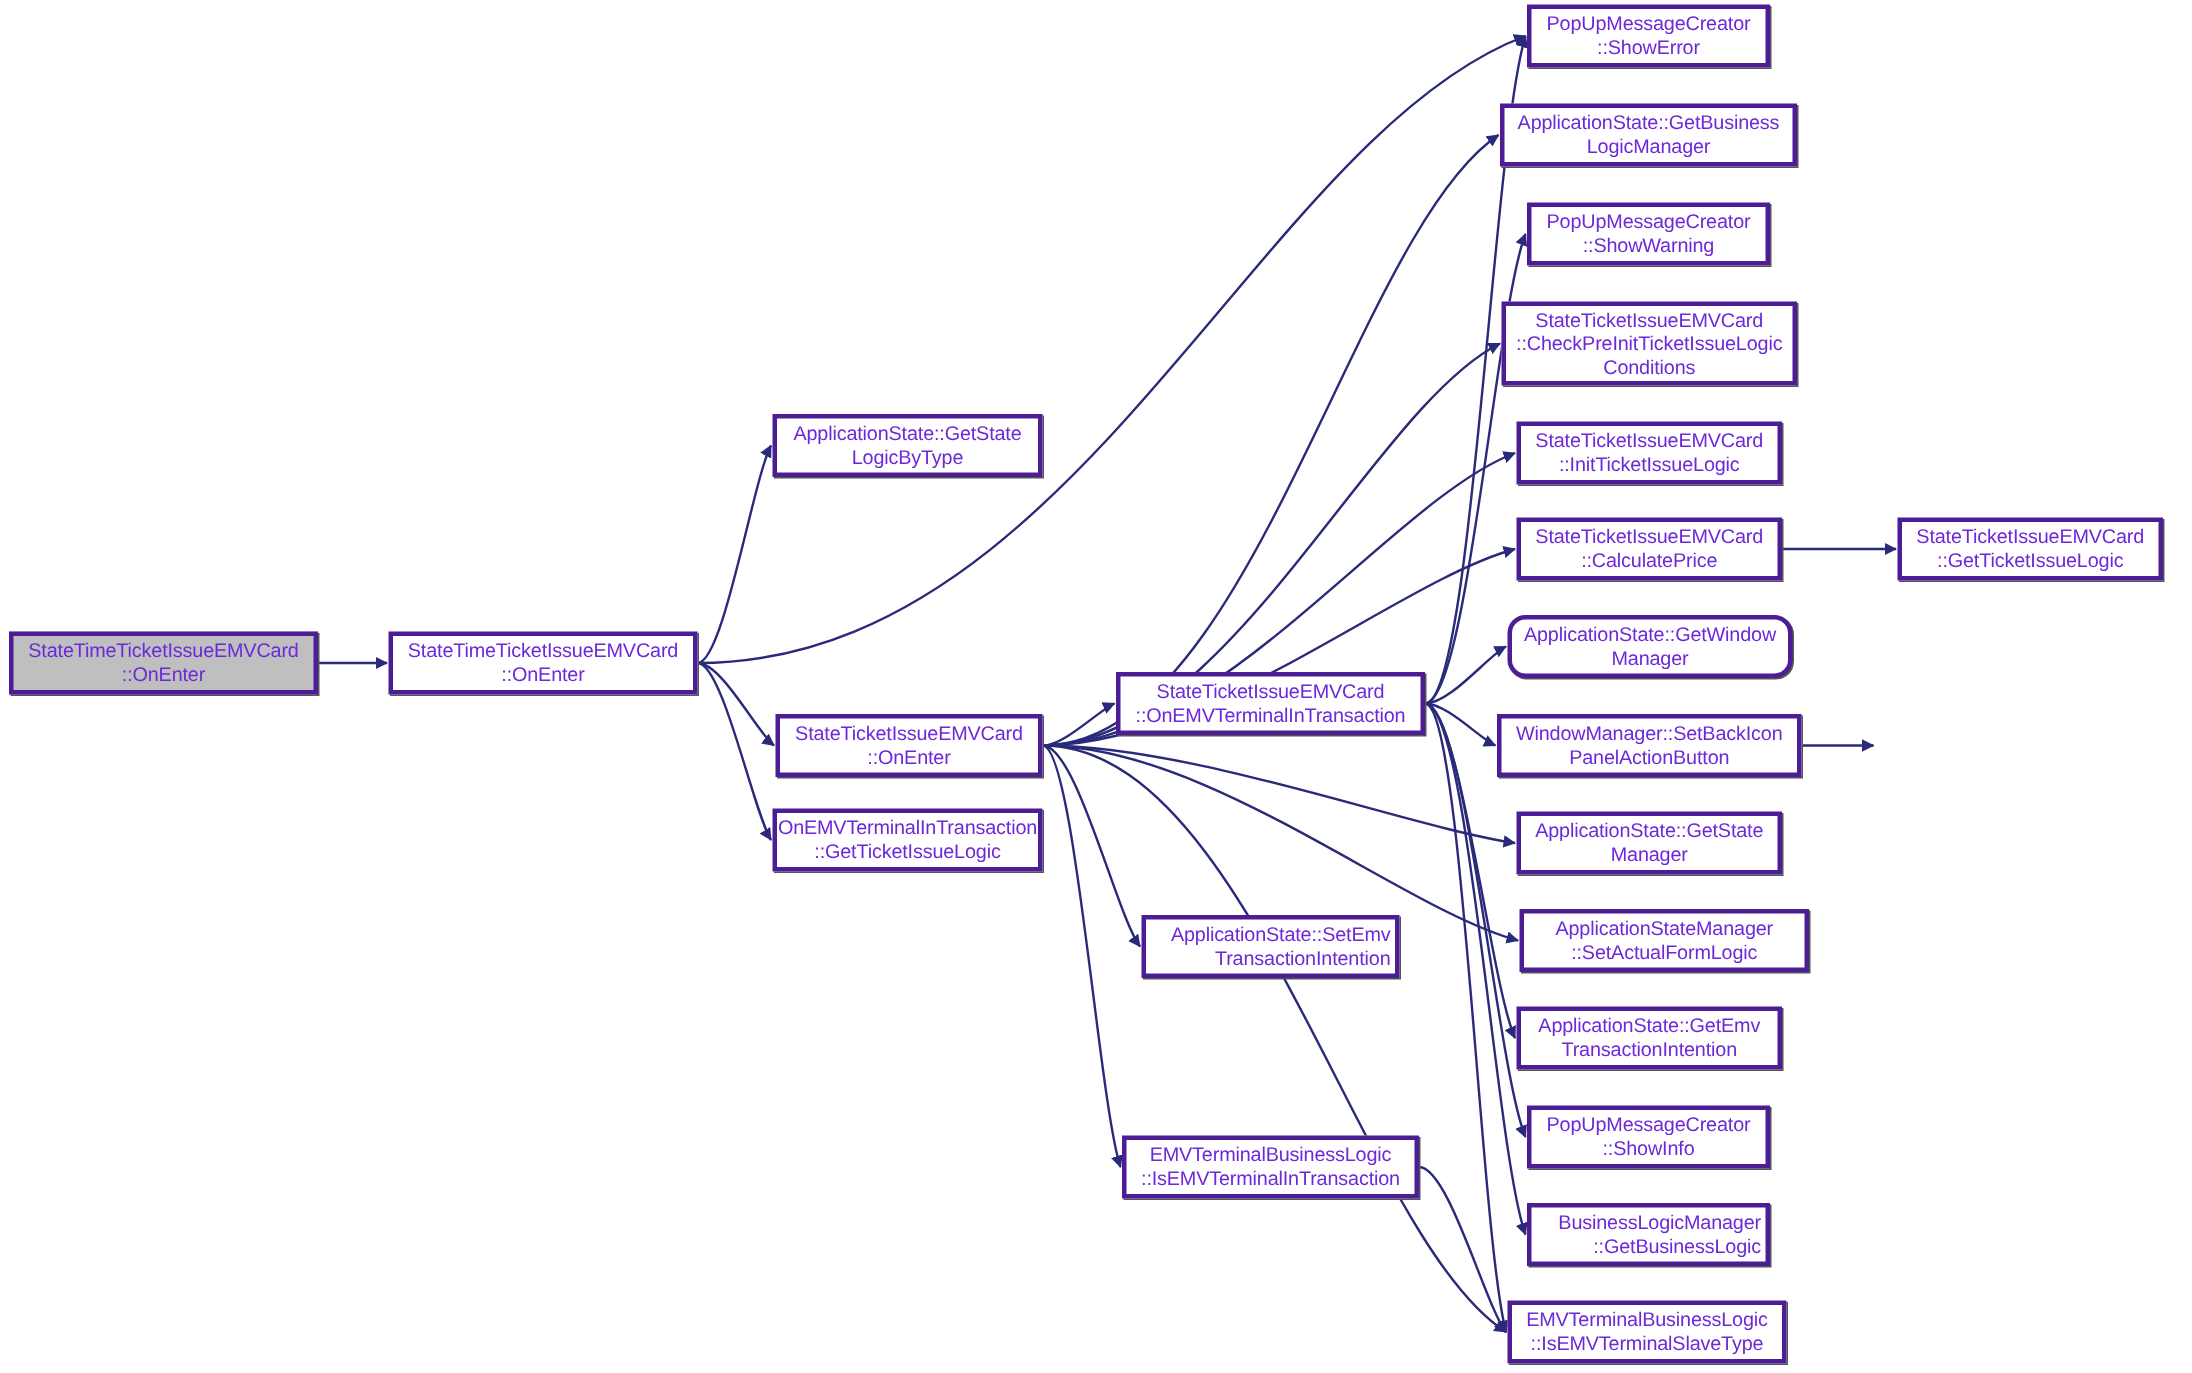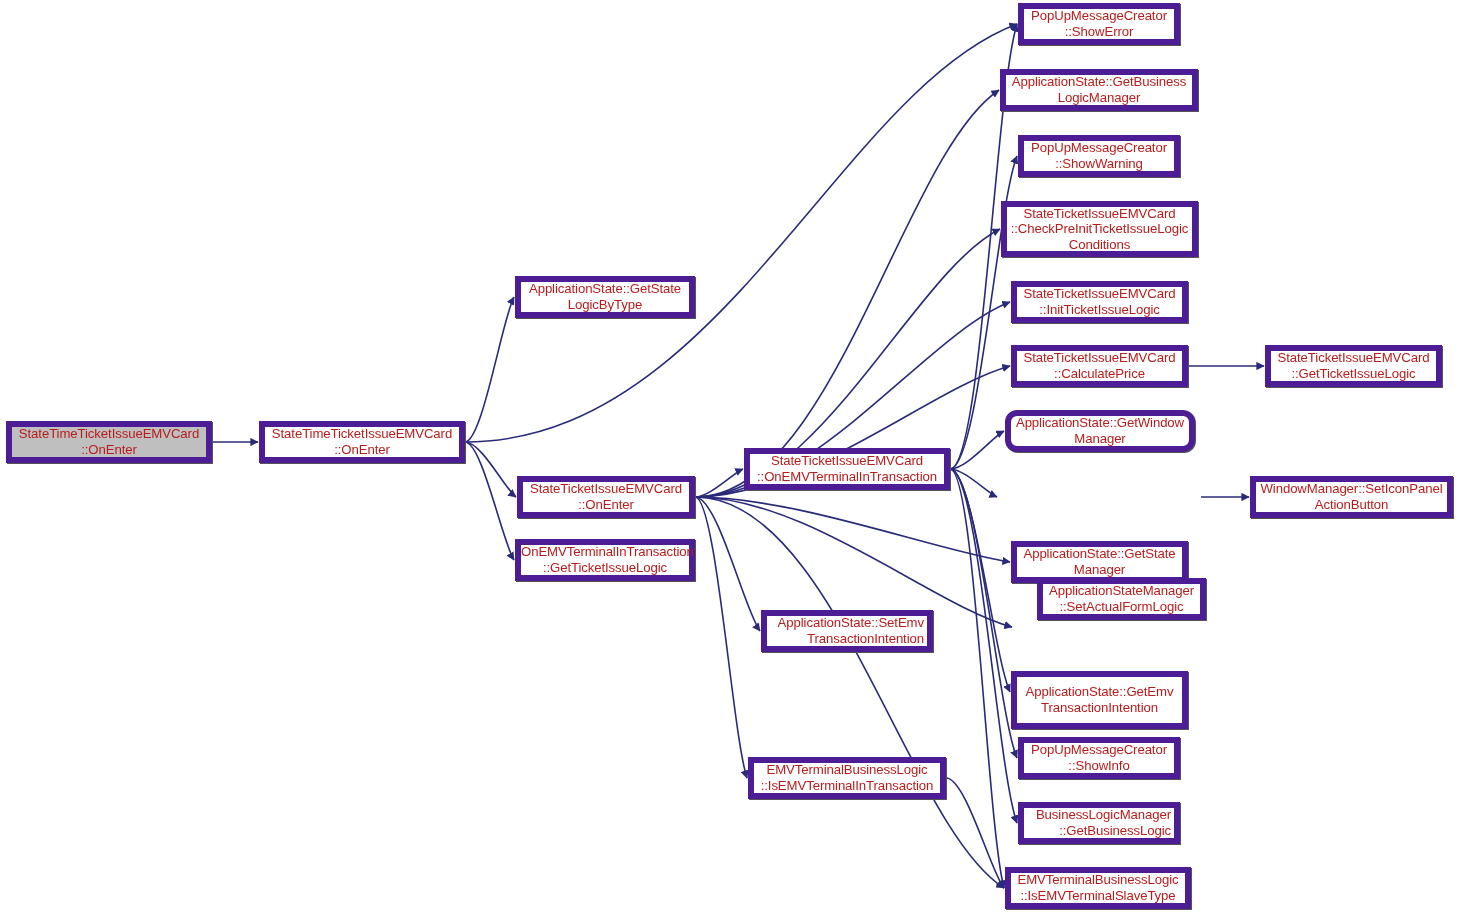--- a/index.html
+++ b/index.html
@@ -22,23 +22,23 @@
     position: absolute;
     left: 0;
     top: 0;
     width: 1461px;
     height: 915px;
     pointer-events: none;
   }
   .node {
     position: absolute;
     box-sizing: border-box;
-    border: 6px solid #4c1d95;
+    border: 3px solid #4c1d95;
     background: #ffffff;
-    color: #b91c1c;
+    color: #6d28d9;
     font-size: 13.2px;
     line-height: 15.6px;
     letter-spacing: -0.1px;
     text-align: center;
     display: flex;
     align-items: center;
     justify-content: center;
     z-index: 5;
     box-shadow: 1px 1px 0 0 #555555;
   }
@@ -145,45 +145,45 @@
 ::InitTicketIssueLogic</span>
     </div>
     <div class="node" style="left: 1011px; top: 345px; width: 177px; height: 42px;">
       <span class="node-label">StateTicketIssueEMVCard
 ::CalculatePrice</span>
     </div>
     <div class="node" style="left: 1005px; top: 410px; width: 190px; height: 42px; border-radius: 12px;">
       <span class="node-label">ApplicationState::GetWindow
 Manager</span>
     </div>
+    <div class="node" style="left: 998px; top: 476px; width: 203px; height: 42px;">
+      <span class="node-label">WindowManager::SetBackIcon
+PanelActionButton</span>
+    </div>
     <div class="node" style="left: 1011px; top: 541px; width: 177px; height: 42px;">
       <span class="node-label">ApplicationState::GetState
 Manager</span>
     </div>
-    <div class="node" style="left: 1013px; top: 578px; width: 169px; height: 42px; margin-left: 24px;">
+    <div class="node" style="left: 1013px; top: 606px; width: 193px; height: 42px;">
       <span class="node-label">ApplicationStateManager
 ::SetActualFormLogic</span>
     </div>
-    <div class="node" style="left: 1011px; top: 671px; width: 177px; height: 58px; justify-content: flex-end;">
+    <div class="node" style="left: 1011px; top: 671px; width: 177px; height: 42px; justify-content: flex-end;">
       <span class="node-label">ApplicationState::GetEmv
 TransactionIntention</span>
     </div>
     <div class="node" style="left: 1018px; top: 737px; width: 162px; height: 42px;">
       <span class="node-label">PopUpMessageCreator
 ::ShowInfo</span>
     </div>
     <div class="node" style="left: 1018px; top: 802px; width: 162px; height: 42px; text-align: right;">
       <span class="node-label">BusinessLogicManager
 ::GetBusinessLogic</span>
     </div>
     <div class="node" style="left: 1005px; top: 867px; width: 186px; height: 42px;">
       <span class="node-label">EMVTerminalBusinessLogic
 ::IsEMVTerminalSlaveType</span>
     </div>
     <div class="node" style="left: 1265px; top: 345px; width: 177px; height: 42px;">
       <span class="node-label">StateTicketIssueEMVCard
 ::GetTicketIssueLogic</span>
     </div>
-    <div class="node" style="left: 1250px; top: 476px; width: 203px; height: 42px;">
-      <span class="node-label">WindowManager::SetIconPanel
-ActionButton</span>
-    </div>
   </div>
 
 </body></html>

